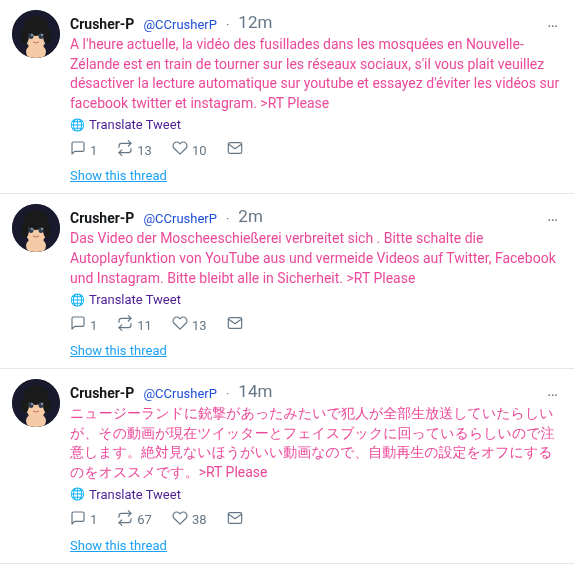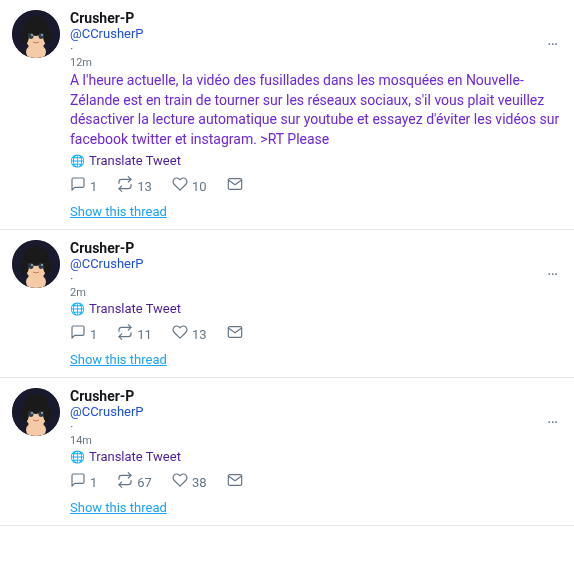--- a/index.html
+++ b/index.html
@@ -36,52 +36,51 @@
       min-width: 0;
     }
     .tweet-header {
       display: flex;
       align-items: center;
       justify-content: space-between;
       margin-bottom: 2px;
     }
     .tweet-header-left {
       display: flex;
-      align-items: flex-start;
-      gap: 0;
+      align-items: flex-end;
+      gap: 9px;
       flex-wrap: wrap;
-      flex-direction: column;
     }
     .display-name {
       font-weight: 700;
       font-size: 14px;
       color: #14171a;
     }
     .username {
       color: #1d4ed8;
       font-size: 13px;
     }
     .dot {
       color: #657786;
       font-size: 13px;
     }
     .time {
       color: #657786;
-      font-size: 11px;
+      font-size: 17px;
     }
     .more-icon {
       color: #657786;
       font-size: 16px;
       cursor: pointer;
       padding: 2px 4px;
     }
     .tweet-text {
       font-size: 14px;
       line-height: 1.4;
-      color: #6d28d9;
+      color: #ec4899;
       margin-bottom: 4px;
     }
     .translate-row {
       display: flex;
       align-items: center;
       gap: 4px;
       margin-bottom: 8px;
     }
     .globe-icon {
       color: #657786;
@@ -229,20 +228,21 @@
     <div class="tweet-body">
       <div class="tweet-header">
         <div class="tweet-header-left">
           <span class="display-name">Crusher-P</span>
           <span class="username">@CCrusherP</span>
           <span class="dot">·</span>
           <span class="time">2m</span>
         </div>
         <span class="more-icon">…</span>
       </div>
+      <div class="tweet-text">Das Video der Moscheeschießerei verbreitet sich . Bitte schalte die Autoplayfunktion von YouTube aus und vermeide Videos auf Twitter, Facebook und Instagram. Bitte bleibt alle in Sicherheit. &gt;RT Please</div>
       <div class="translate-row">
         <span class="globe-icon">🌐</span>
         <a class="translate-link">Translate Tweet</a>
       </div>
       <div class="actions-row">
         <div class="action-item">
           <span class="action-icon"><svg width="16" height="16" viewBox="0 0 24 24" fill="none" stroke="#657786" stroke-width="1.8" stroke-linecap="round" stroke-linejoin="round">
                 <path d="M21 15a2 2 0 0 1-2 2H7l-4 4V5a2 2 0 0 1 2-2h14a2 2 0 0 1 2 2z"></path>
               </svg></span>
           <span class="action-count">1</span>
@@ -299,20 +299,21 @@
     <div class="tweet-body">
       <div class="tweet-header">
         <div class="tweet-header-left">
           <span class="display-name">Crusher-P</span>
           <span class="username">@CCrusherP</span>
           <span class="dot">·</span>
           <span class="time">14m</span>
         </div>
         <span class="more-icon">…</span>
       </div>
+      <div class="tweet-text">ニュージーランドに銃撃があったみたいで犯人が全部生放送していたらしいが、その動画が現在ツイッターとフェイスブックに回っているらしいので注意します。絶対見ないほうがいい動画なので、自動再生の設定をオフにするのをオススメです。&gt;RT Please</div>
       <div class="translate-row">
         <span class="globe-icon">🌐</span>
         <a class="translate-link">Translate Tweet</a>
       </div>
       <div class="actions-row">
         <div class="action-item">
           <span class="action-icon"><svg width="16" height="16" viewBox="0 0 24 24" fill="none" stroke="#657786" stroke-width="1.8" stroke-linecap="round" stroke-linejoin="round">
                 <path d="M21 15a2 2 0 0 1-2 2H7l-4 4V5a2 2 0 0 1 2-2h14a2 2 0 0 1 2 2z"></path>
               </svg></span>
           <span class="action-count">1</span>

